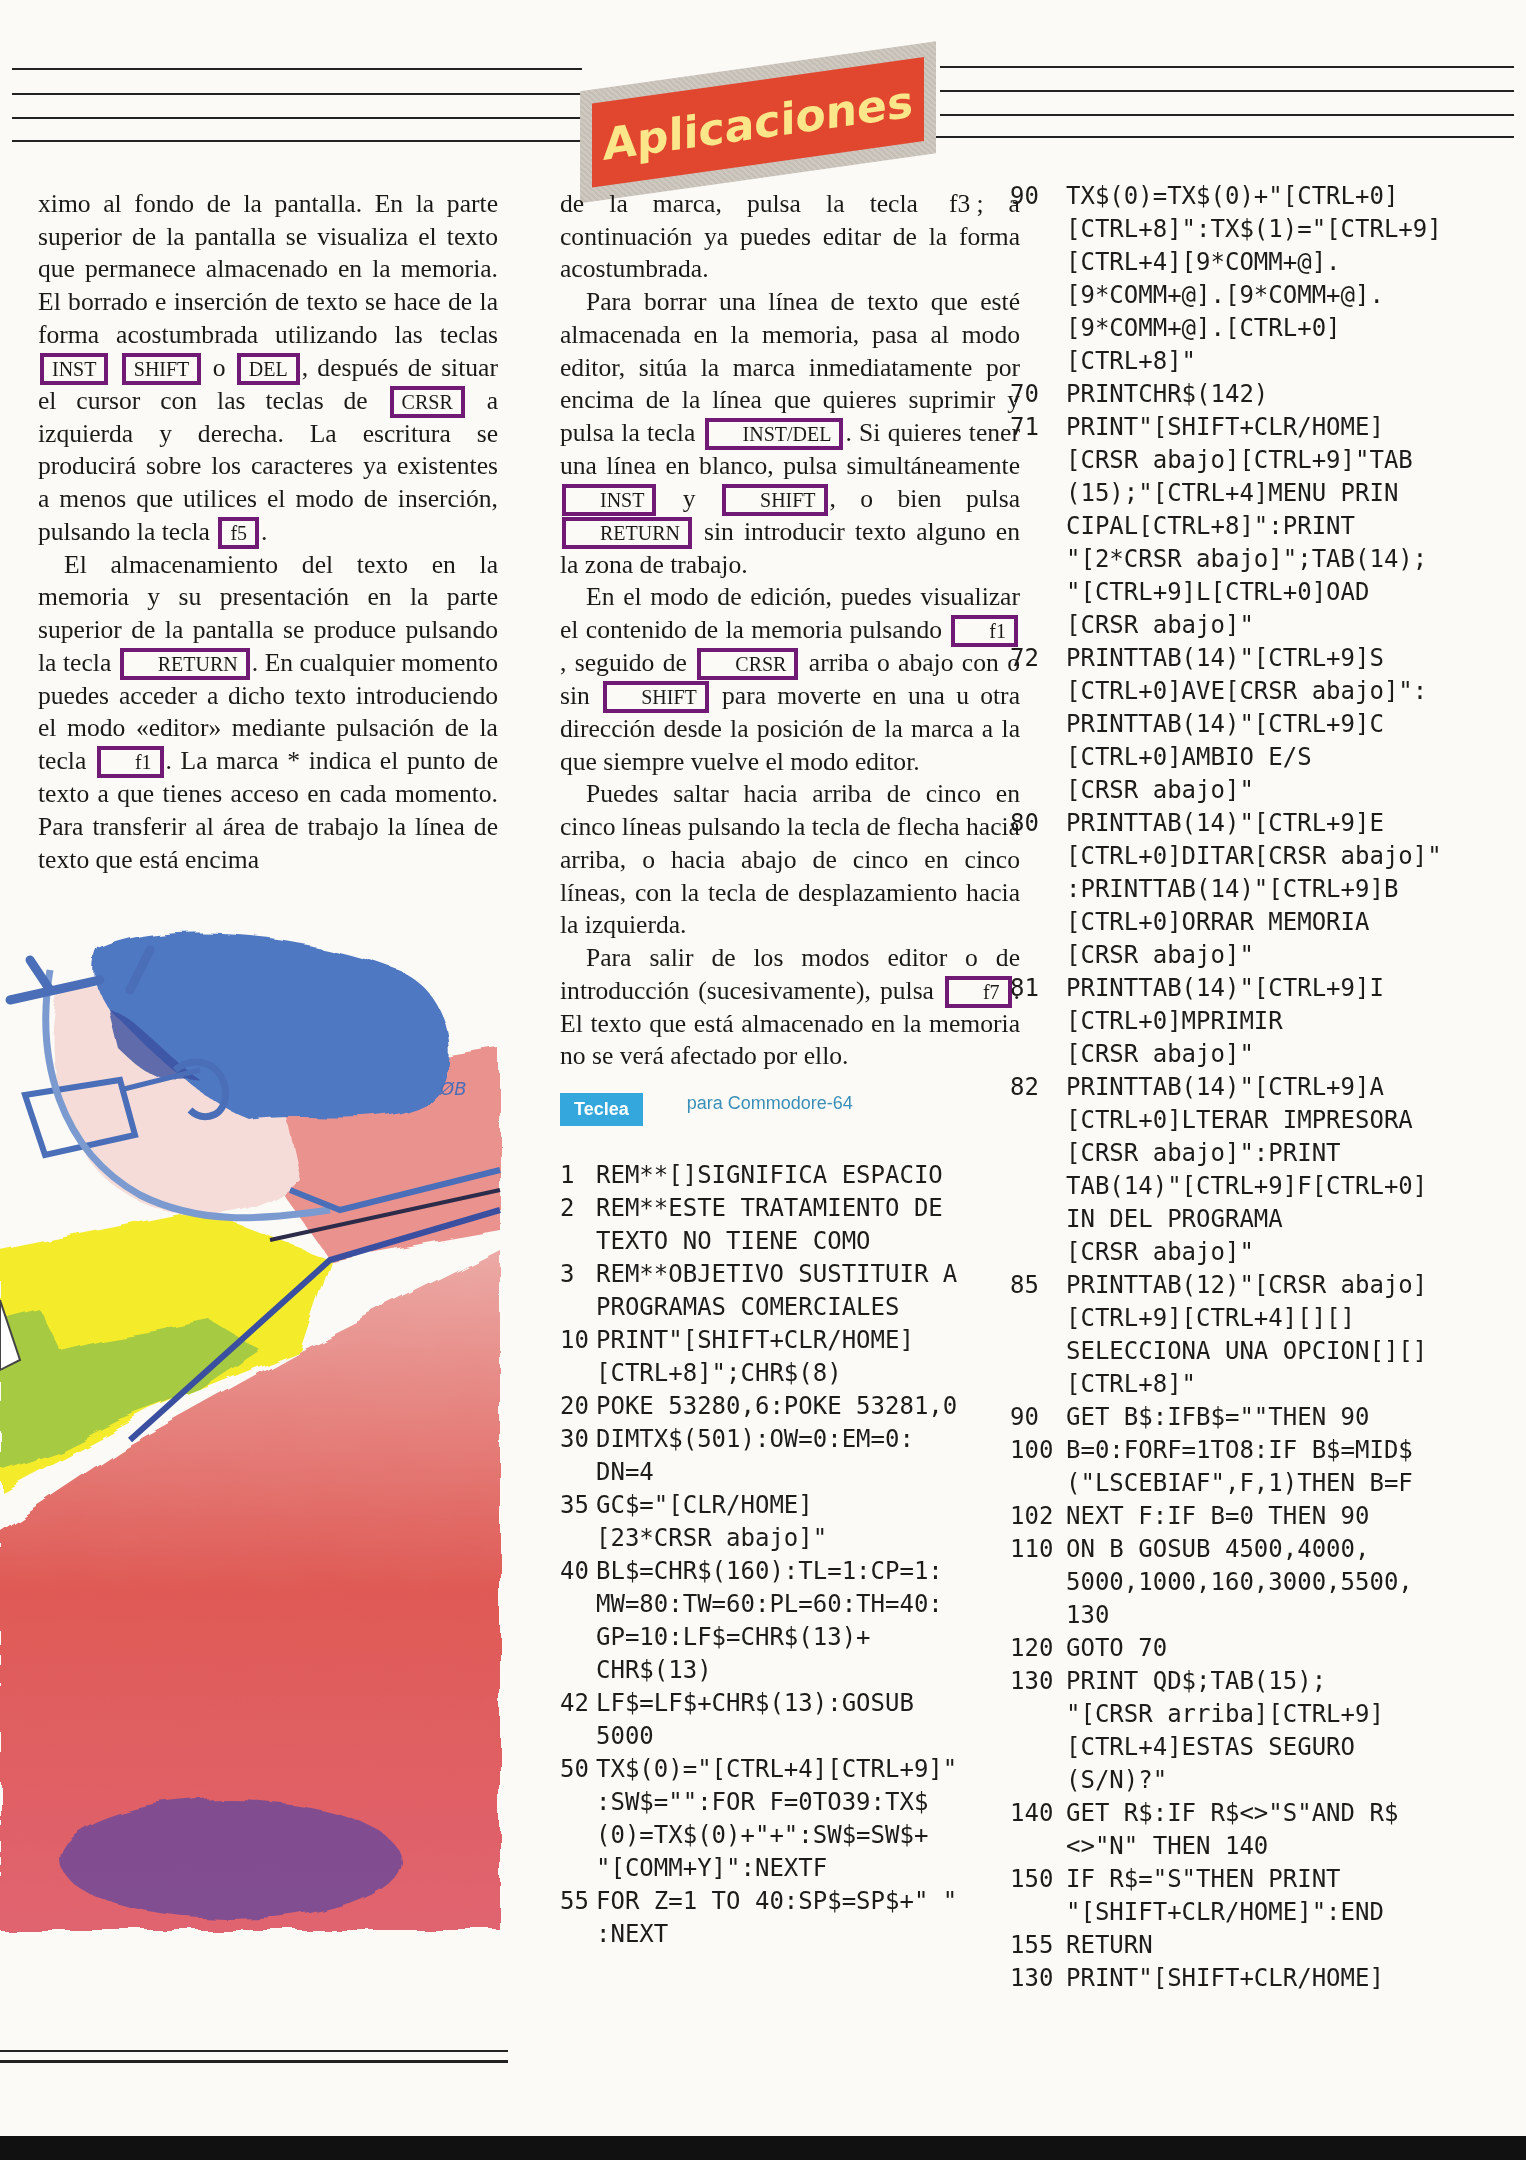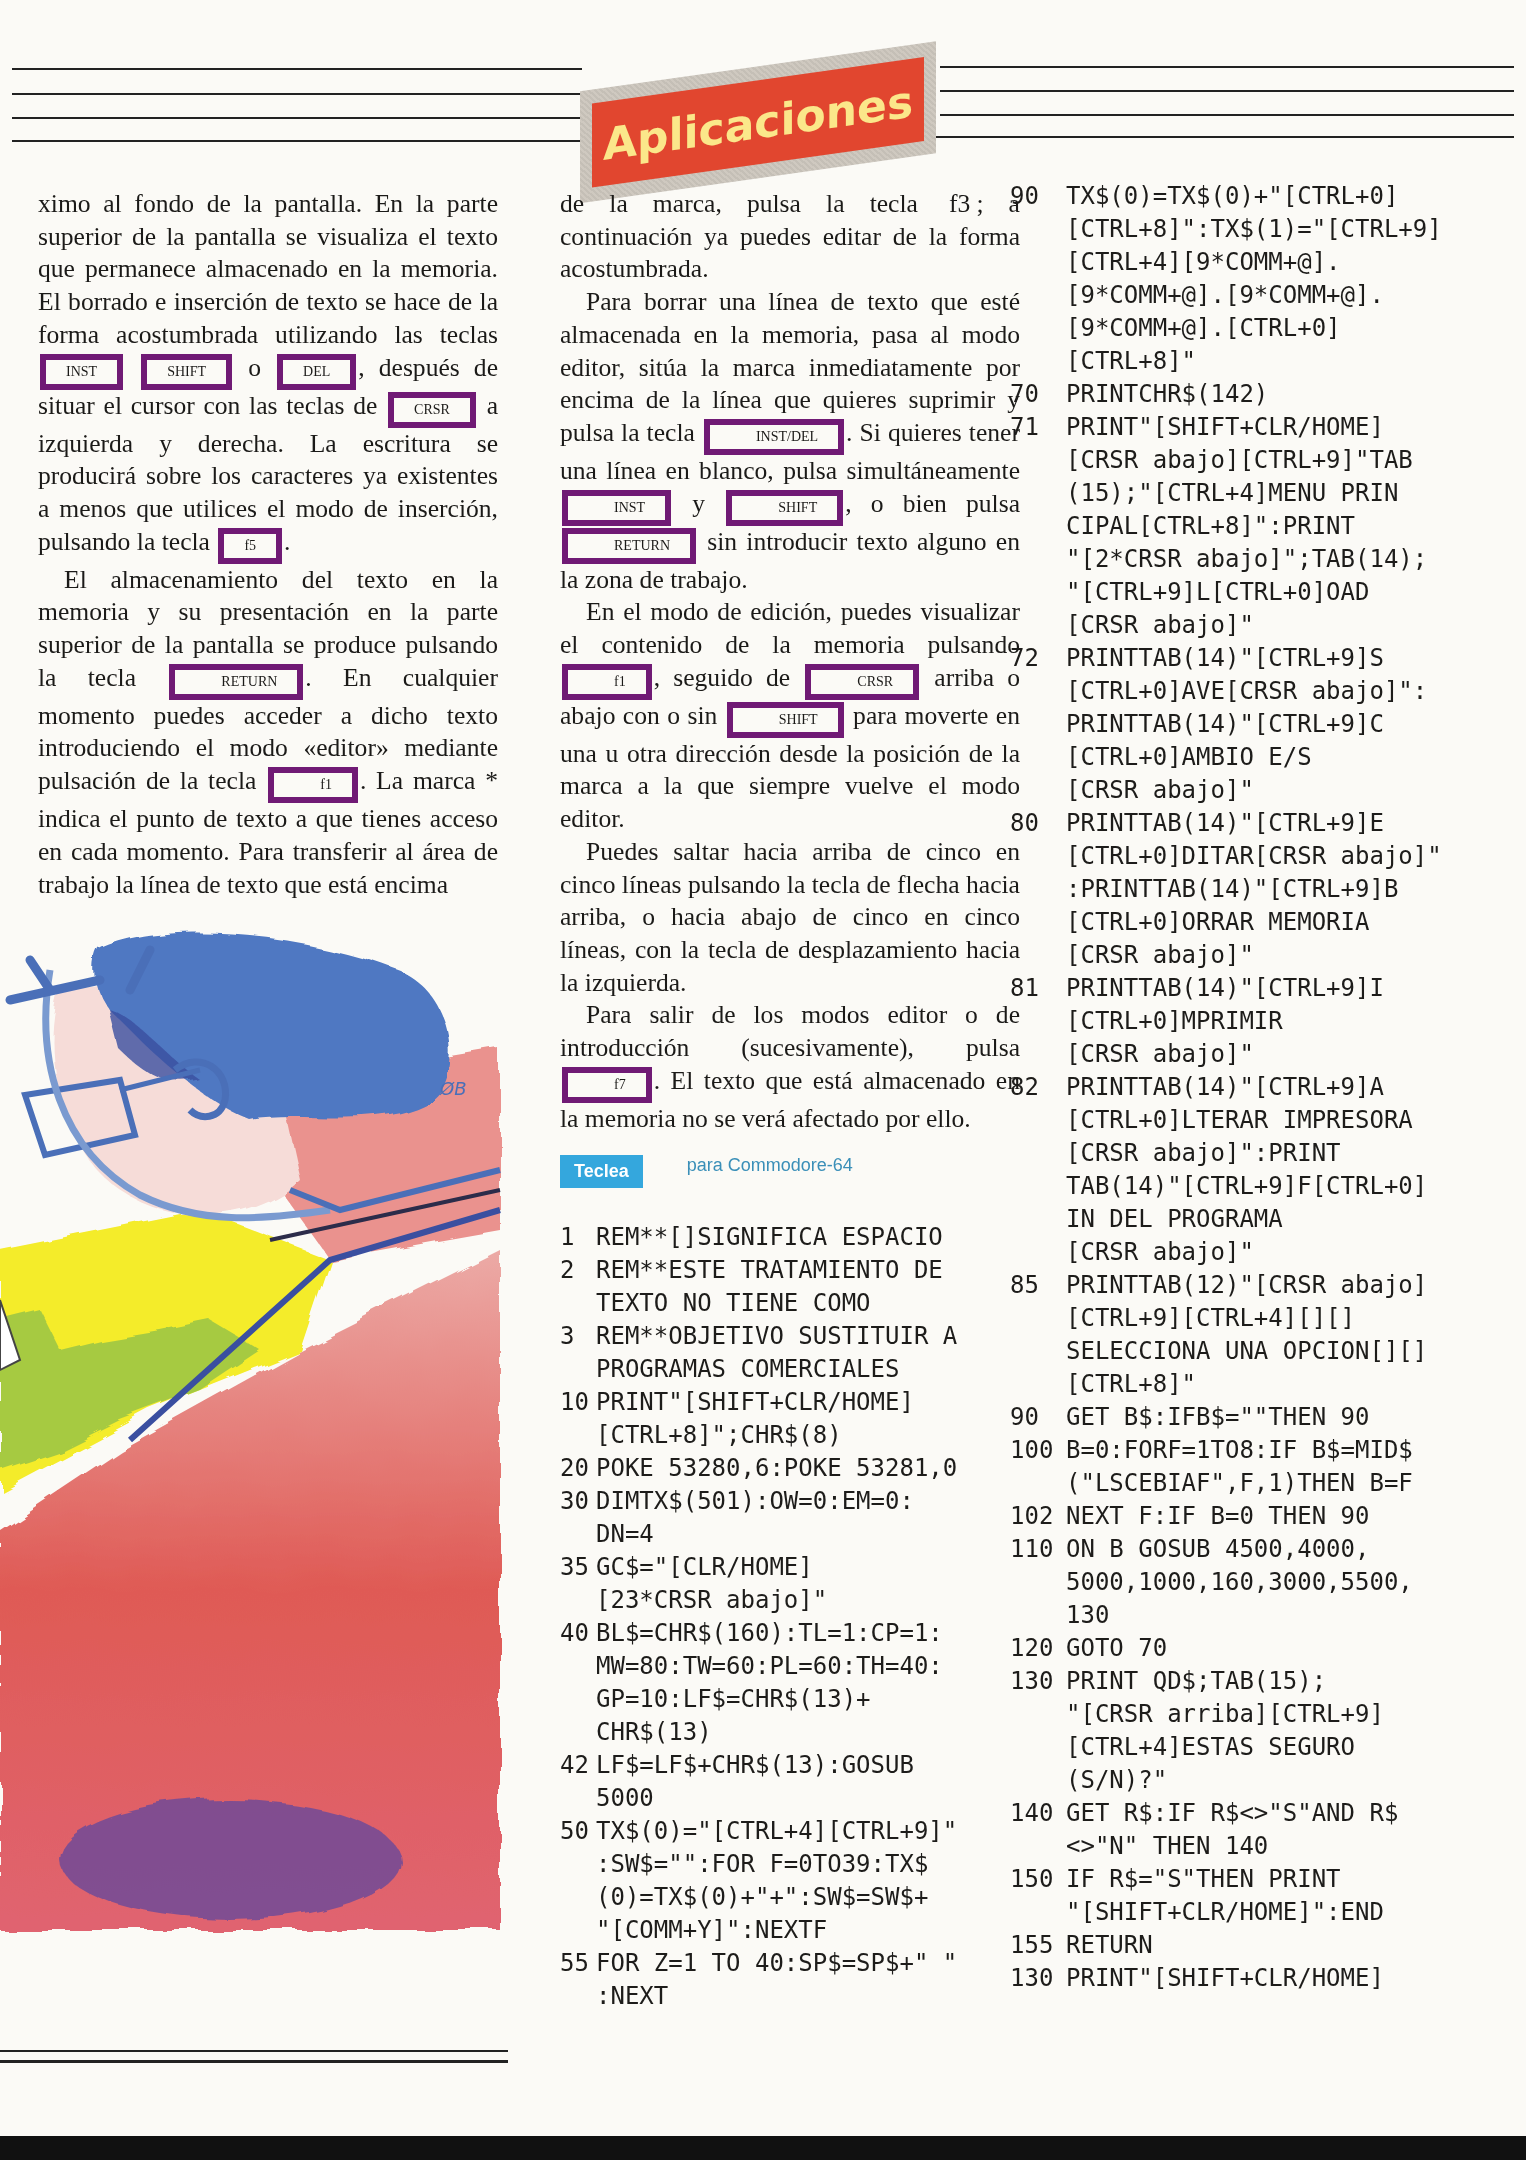--- a/index.html
+++ b/index.html
@@ -36,22 +36,22 @@
   .col-1 { left: 38px; top: 188px; width: 460px; }
   .col-2 { left: 560px; top: 188px; width: 460px; }
   .col-3 { left: 1010px; top: 180px; width: 510px; }
 
   .prose p {
     margin: 0; font-size: 25.6px; line-height: 32.7px; text-align: justify;
     hyphens: manual;
   }
   .prose p.indent { text-indent: 26px; }
   .key {
-    display: inline-block; border: 6px solid #701a75; padding: 0 20px;
-    line-height: 24px; font-size: 14px; margin: 0 2px;
+    display: inline-block; border: 4px solid #701a75; padding: 0 8px;
+    line-height: 24px; font-size: 20px; margin: 0 2px;
   }
   .plainkey { margin: 0 6px; }
 
   .teclea-row { display: flex; align-items: flex-start; margin-top: 20px; height: 40px; }
   .teclea {
     background: #34a7dd; color: #fff; font-family: "Liberation Sans", sans-serif;
     font-size: 18px; padding: 6px 14px; font-weight: bold;
   }
   .teclea-sub {
     margin-left: 44px; color: #3a8fb8; font-family: Liberation Sans, sans-serif; font-size: 18px;

